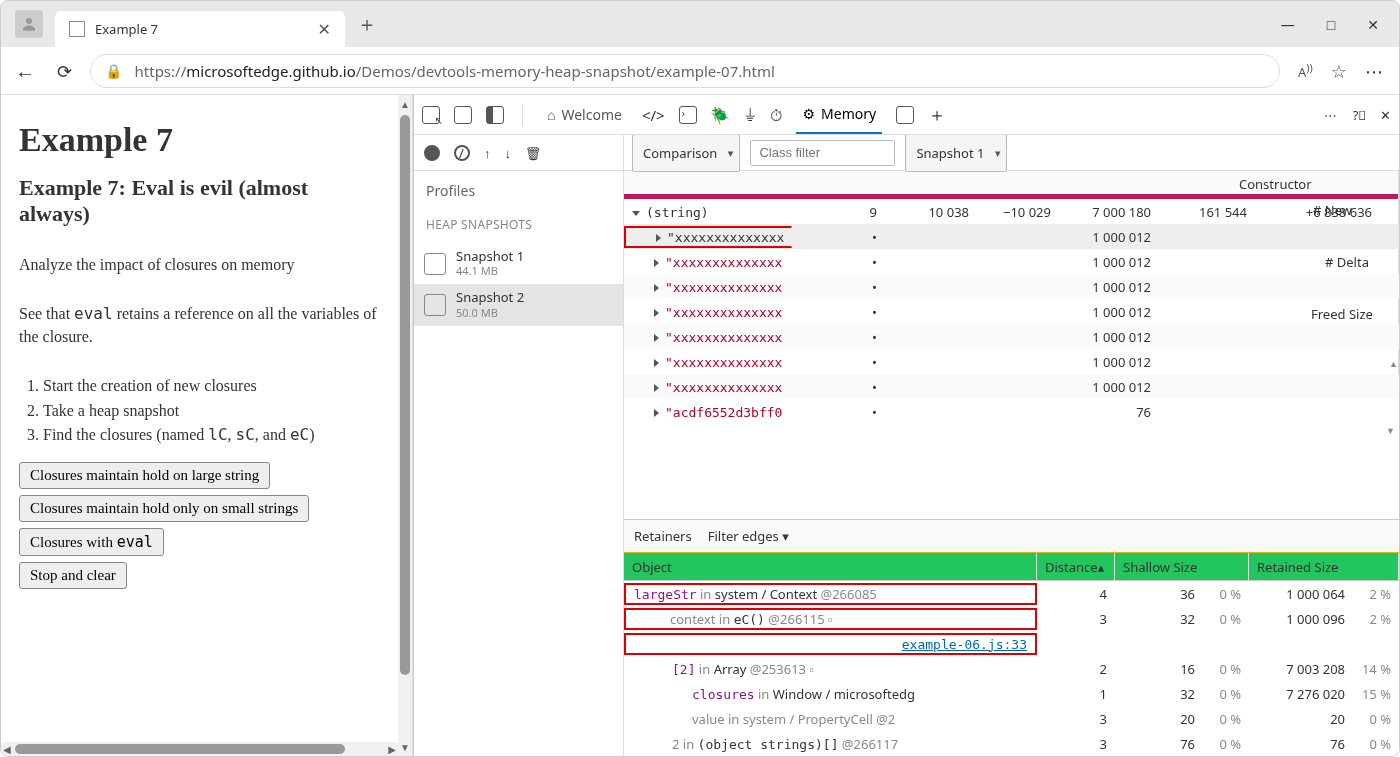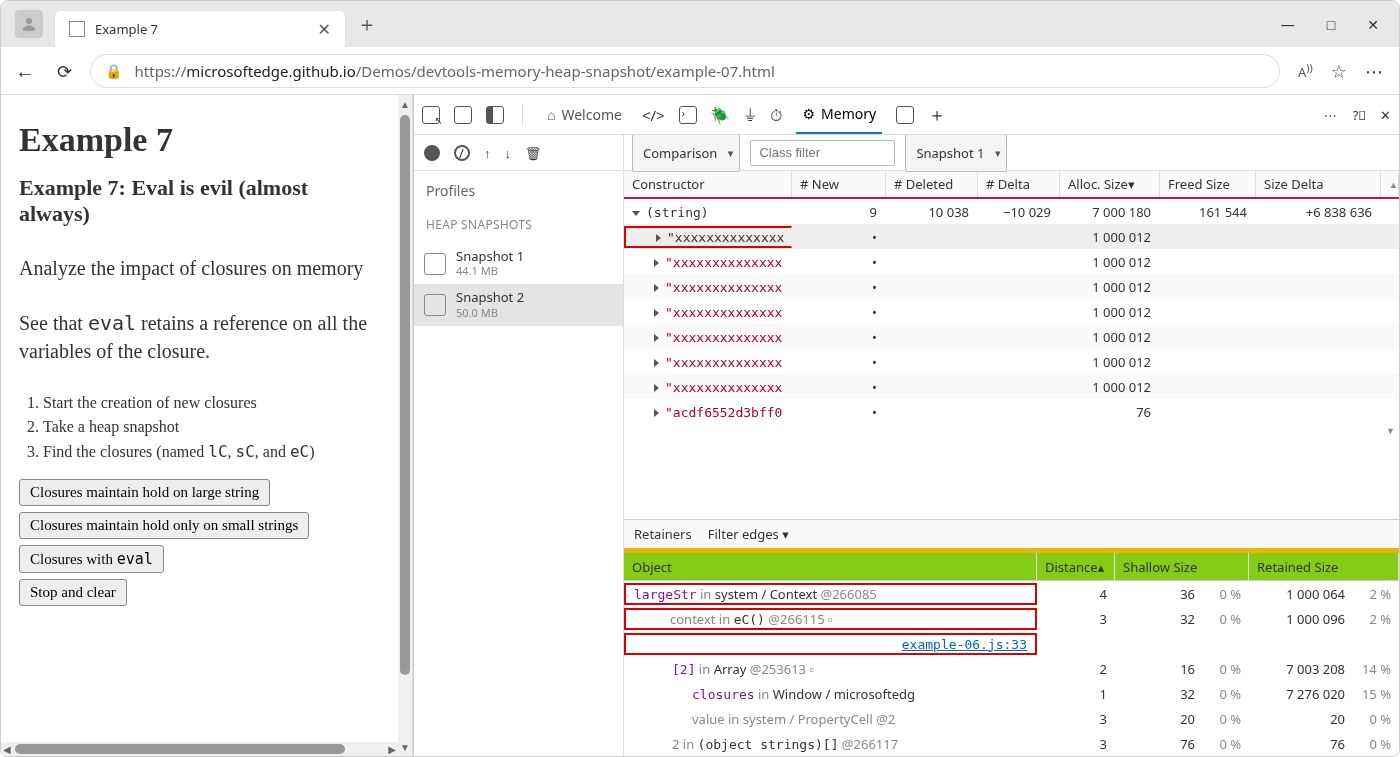--- a/index.html
+++ b/index.html
@@ -18,21 +18,21 @@
 .addrbar .nav { display: flex; gap: 22px; align-items: center; }
 .addrbar .url-wrap { flex: 1; display: flex; align-items: center; gap: 12px; height: 34px; border: 1px solid #ddd; border-radius: 18px; padding: 0 14px; }
 .addrbar .url { font-size: 15px; color: #666; }
 .addrbar .url .dom { color: #222; }
 .addrbar .right { display: flex; gap: 18px; align-items: center; }
 .content { flex: 1; display: flex; background: #fff; overflow: hidden; }
 .page { width: 412px; border-right: 1px solid #ddd; display: flex; overflow: hidden; }
 .page-inner { flex: 1; padding: 18px; overflow-y: auto; font-family: Georgia, serif; }
 .page h1 { font-size: 34px; font-weight: bold; margin: 8px 0 16px; }
 .page h2 { font-size: 22px; font-weight: bold; margin: 8px 0 14px; }
-.page p { font-size: 20px; margin: 27px 0; line-height: 1.4; }
+.page p { font-size: 16px; margin: 27px 0; line-height: 1.4; }
 .page code { font-family: Consolas, monospace; }
 .page ol { margin: 8px 0 16px 24px; font-size: 16px; }
 .page ol li { margin: 2px 0; line-height: 1.4; }
 .page button { font-family: "Segoe UI"; font-size: 15px; padding: 4px 10px; margin: 6px 0; border: 1px solid #888; background: #eee; border-radius: 3px; display: block; cursor: pointer; }
 .page-scroll { width: 14px; background: #f0f0f0; display: flex; flex-direction: column; align-items: center; padding: 2px 0; }
 .page-scroll .thumb { width: 10px; background: #999; border-radius: 5px; }
 .page-hscroll { height: 14px; background: #f0f0f0; display: flex; align-items: center; padding: 0 2px; }
 .page-hscroll .thumb { height: 10px; background: #999; border-radius: 5px; }
 .devtools { flex: 1; display: flex; flex-direction: column; border-left: 1px solid #ccc; }
 .dt-tabs { height: 40px; display: flex; align-items: center; border-bottom: 1px solid #ddd; padding: 0 8px; gap: 14px; }
@@ -50,21 +50,21 @@
 .snapshot { display: flex; align-items: center; gap: 10px; padding: 6px 10px; cursor: pointer; }
 .snapshot.active { background: #e4e4e4; }
 .snapshot .snicon { width: 22px; height: 22px; border: 1px solid #888; border-radius: 3px; position: relative; }
 .snapshot .label { font-size: 13px; color: #333; line-height: 1.1; }
 .snapshot .sub { font-size: 11px; color: #888; }
 .memory { flex: 1; display: flex; flex-direction: column; overflow: hidden; }
 .mem-toolbar { height: 36px; border-bottom: 1px solid #ddd; display: flex; align-items: center; gap: 10px; padding: 0 8px; }
 .dropdown { height: 38px; border: 1px solid #bbb; background: #f5f5f5; padding: 0 22px 0 10px; font-size: 13px; position: relative; display: flex; align-items: center; border-radius: 2px; }
 .dropdown::after { content: "▾"; position: absolute; right: 6px; font-size: 11px; color: #555; }
 .textinput { height: 26px; border: 1px solid #bbb; padding: 0 8px; font-size: 13px; width: 145px; border-radius: 2px; }
-.grid-header { display: flex; border-bottom: 2px solid #be185d; background: #fafafa; height: 28px; align-items: center; font-size: 13px; color: #333; }
+.grid-header { display: flex; border-bottom: 5px solid #be185d; background: #fafafa; height: 28px; align-items: flex-end; font-size: 13px; color: #333; flex-direction: column; }
 .grid-header > div { border-right: 1px solid #ddd; padding: 4px 8px; display: flex; align-items: center; }
 .grid-body { flex: 1; overflow: hidden; font-size: 13px; }
 .grid-row { display: flex; height: 25px; align-items: center; }
 .grid-row:nth-child(even) { background: #fafafa; }
 .grid-row > div { border-right: 1px solid transparent; padding: 0 8px; overflow: hidden; white-space: nowrap; }
 .grid-row .tri { display: inline-block; width: 0; height: 0; border-left: 5px solid #555; border-top: 4px solid transparent; border-bottom: 4px solid transparent; margin-right: 6px; vertical-align: middle; }
 .grid-row .tri.down { border-left: 4px solid transparent; border-right: 4px solid transparent; border-top: 5px solid #555; border-bottom: none; }
 .mono { font-family: Consolas, monospace; }
 .red { color: #b00020; }
 .gray { color: #888; }
@@ -72,22 +72,22 @@
 .link { color: #0066b8; text-decoration: underline; }
 .num { text-align: right; }
 .c-constructor { width: 168px; flex-shrink: 0; }
 .c-new { width: 94px; flex-shrink: 0; }
 .c-deleted { width: 92px; flex-shrink: 0; }
 .c-delta { width: 82px; flex-shrink: 0; }
 .c-alloc { width: 100px; flex-shrink: 0; }
 .c-freed { width: 96px; flex-shrink: 0; }
 .c-size { width: 96px; flex-shrink: 0; }
 .redbox { border: 2.5px solid #d00; }
-.retainers-bar { height: 34px; border-top: 1px solid #ccc; border-bottom: 5px solid #eab308; display: flex; align-items: center; gap: 16px; padding: 0 10px; font-size: 13px; background: #fafafa; }
-.ret-header { display: flex; height: 28px; border-bottom: 1px solid #ccc; background: #84cc16; font-size: 13px; }
+.retainers-bar { height: 34px; border-top: 1px solid #ccc; border-bottom: 1px solid #eab308; display: flex; align-items: center; gap: 16px; padding: 0 10px; font-size: 13px; background: #fafafa; }
+.ret-header { display: flex; height: 28px; border-bottom: 1px solid #ccc; background: #22c55e; font-size: 13px; }
 .ret-header > div { border-right: 1px solid #ddd; padding: 4px 8px; display: flex; align-items: center; }
 .ret-body { font-size: 13px; }
 .ret-row { display: flex; height: 25px; align-items: center; }
 .ret-row > div { padding: 0 8px; overflow: hidden; white-space: nowrap; }
 .r-obj { flex: 1; }
 .r-dist { width: 78px; flex-shrink: 0; }
 .r-shallow { width: 134px; flex-shrink: 0; display: flex; gap: 10px; justify-content: flex-end; }
 .r-retained { width: 150px; flex-shrink: 0; display: flex; gap: 10px; justify-content: flex-end; }
 .pct { color: #888; width: 36px; text-align: right; }
 svg { display: block; }

